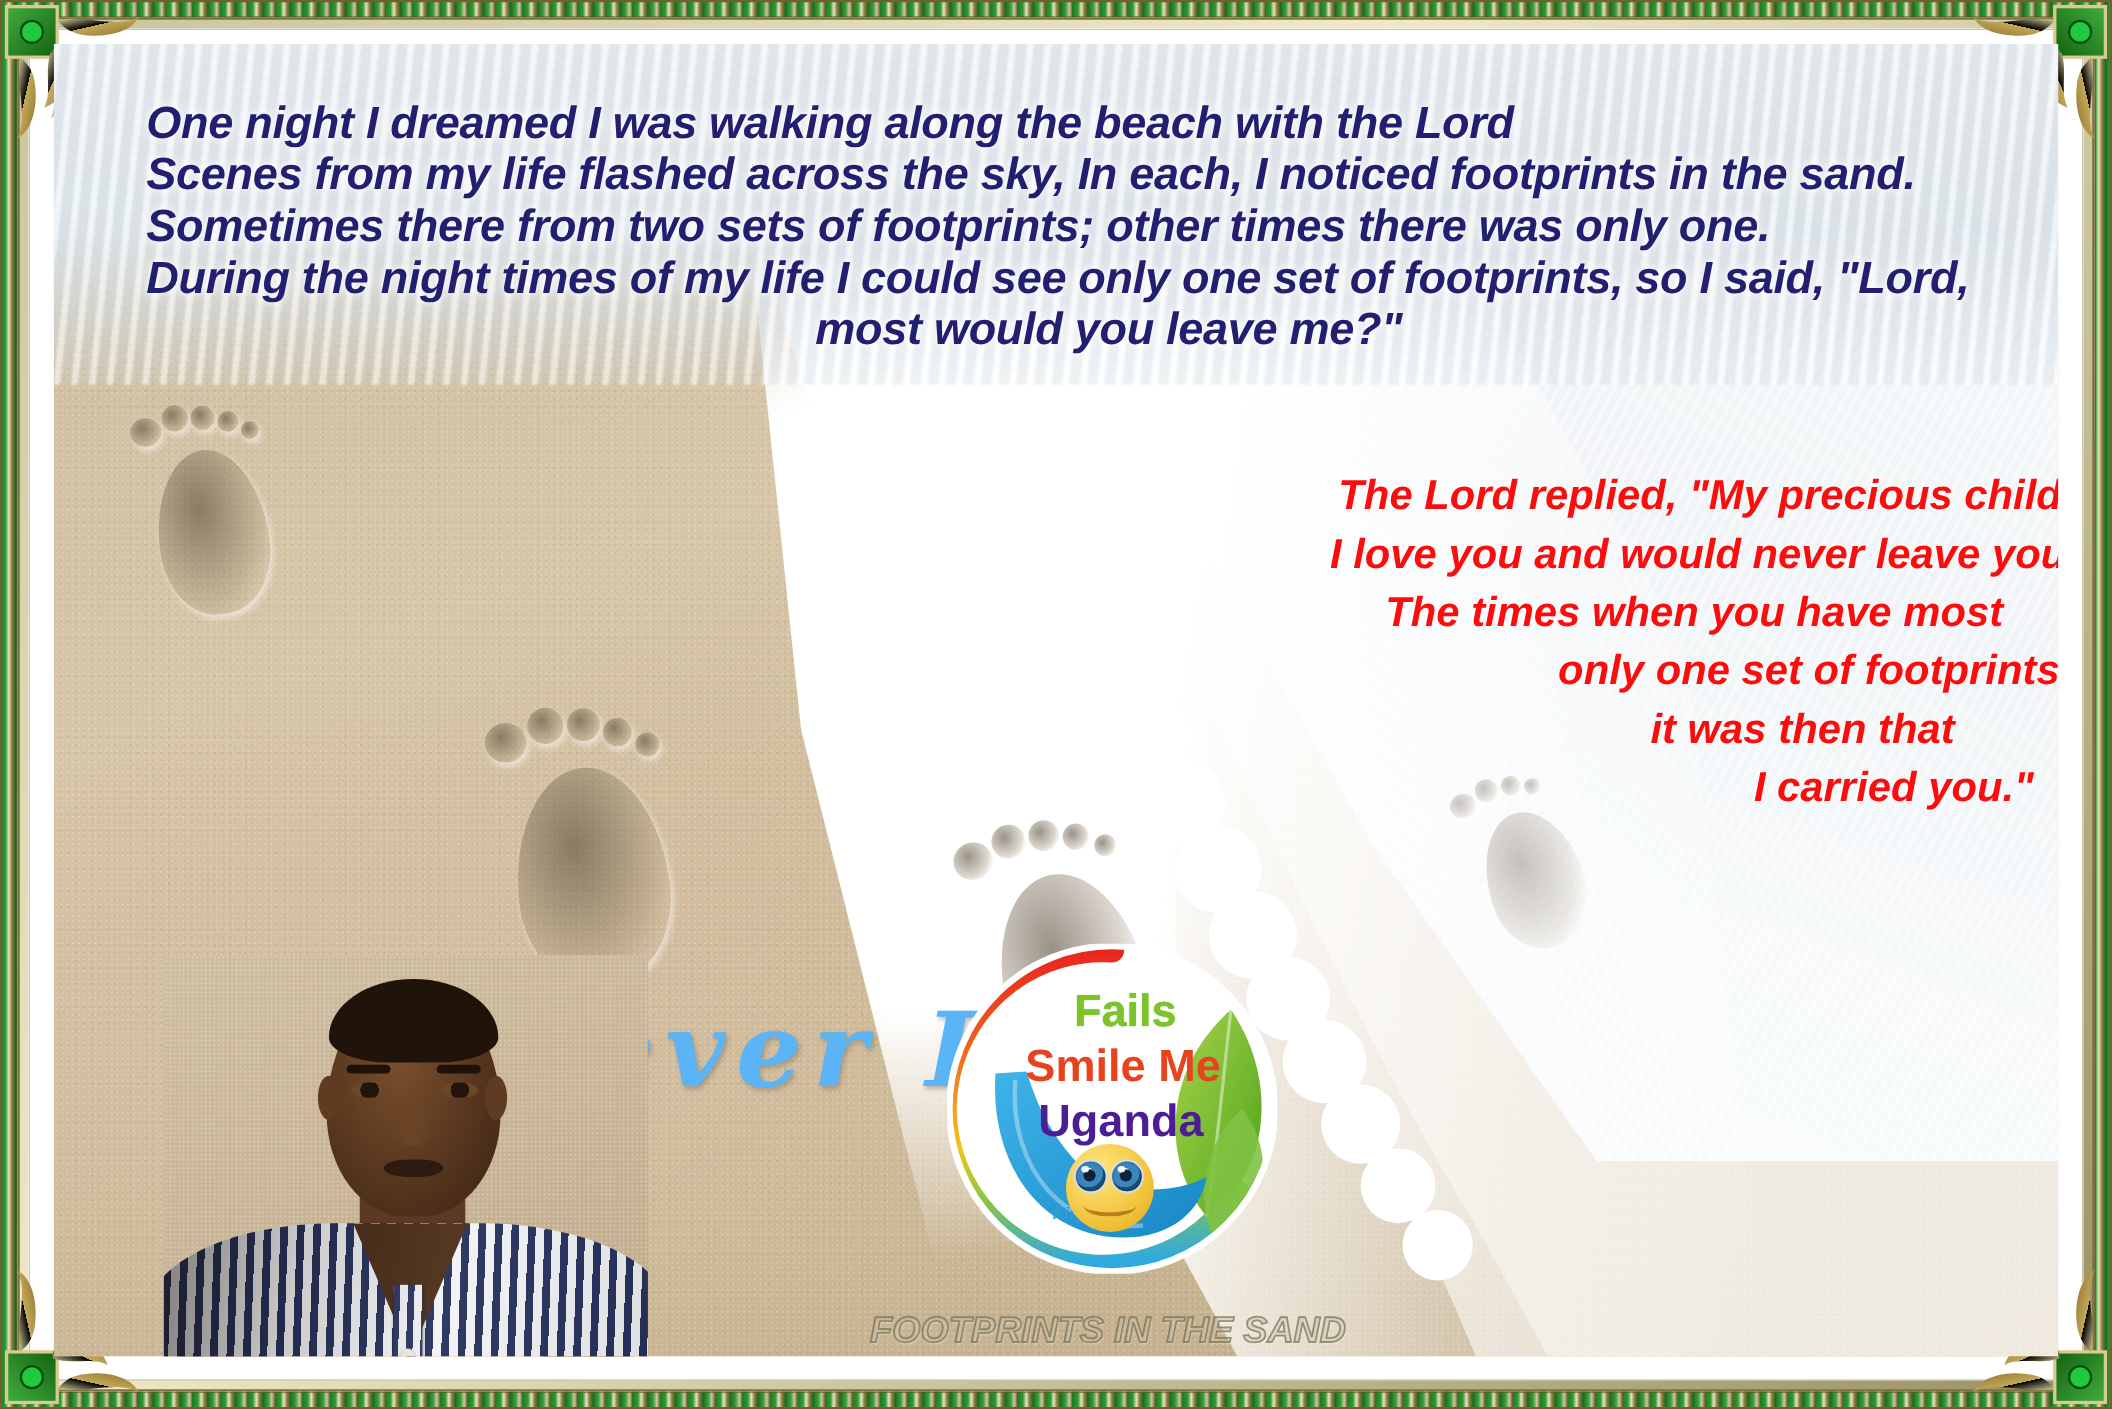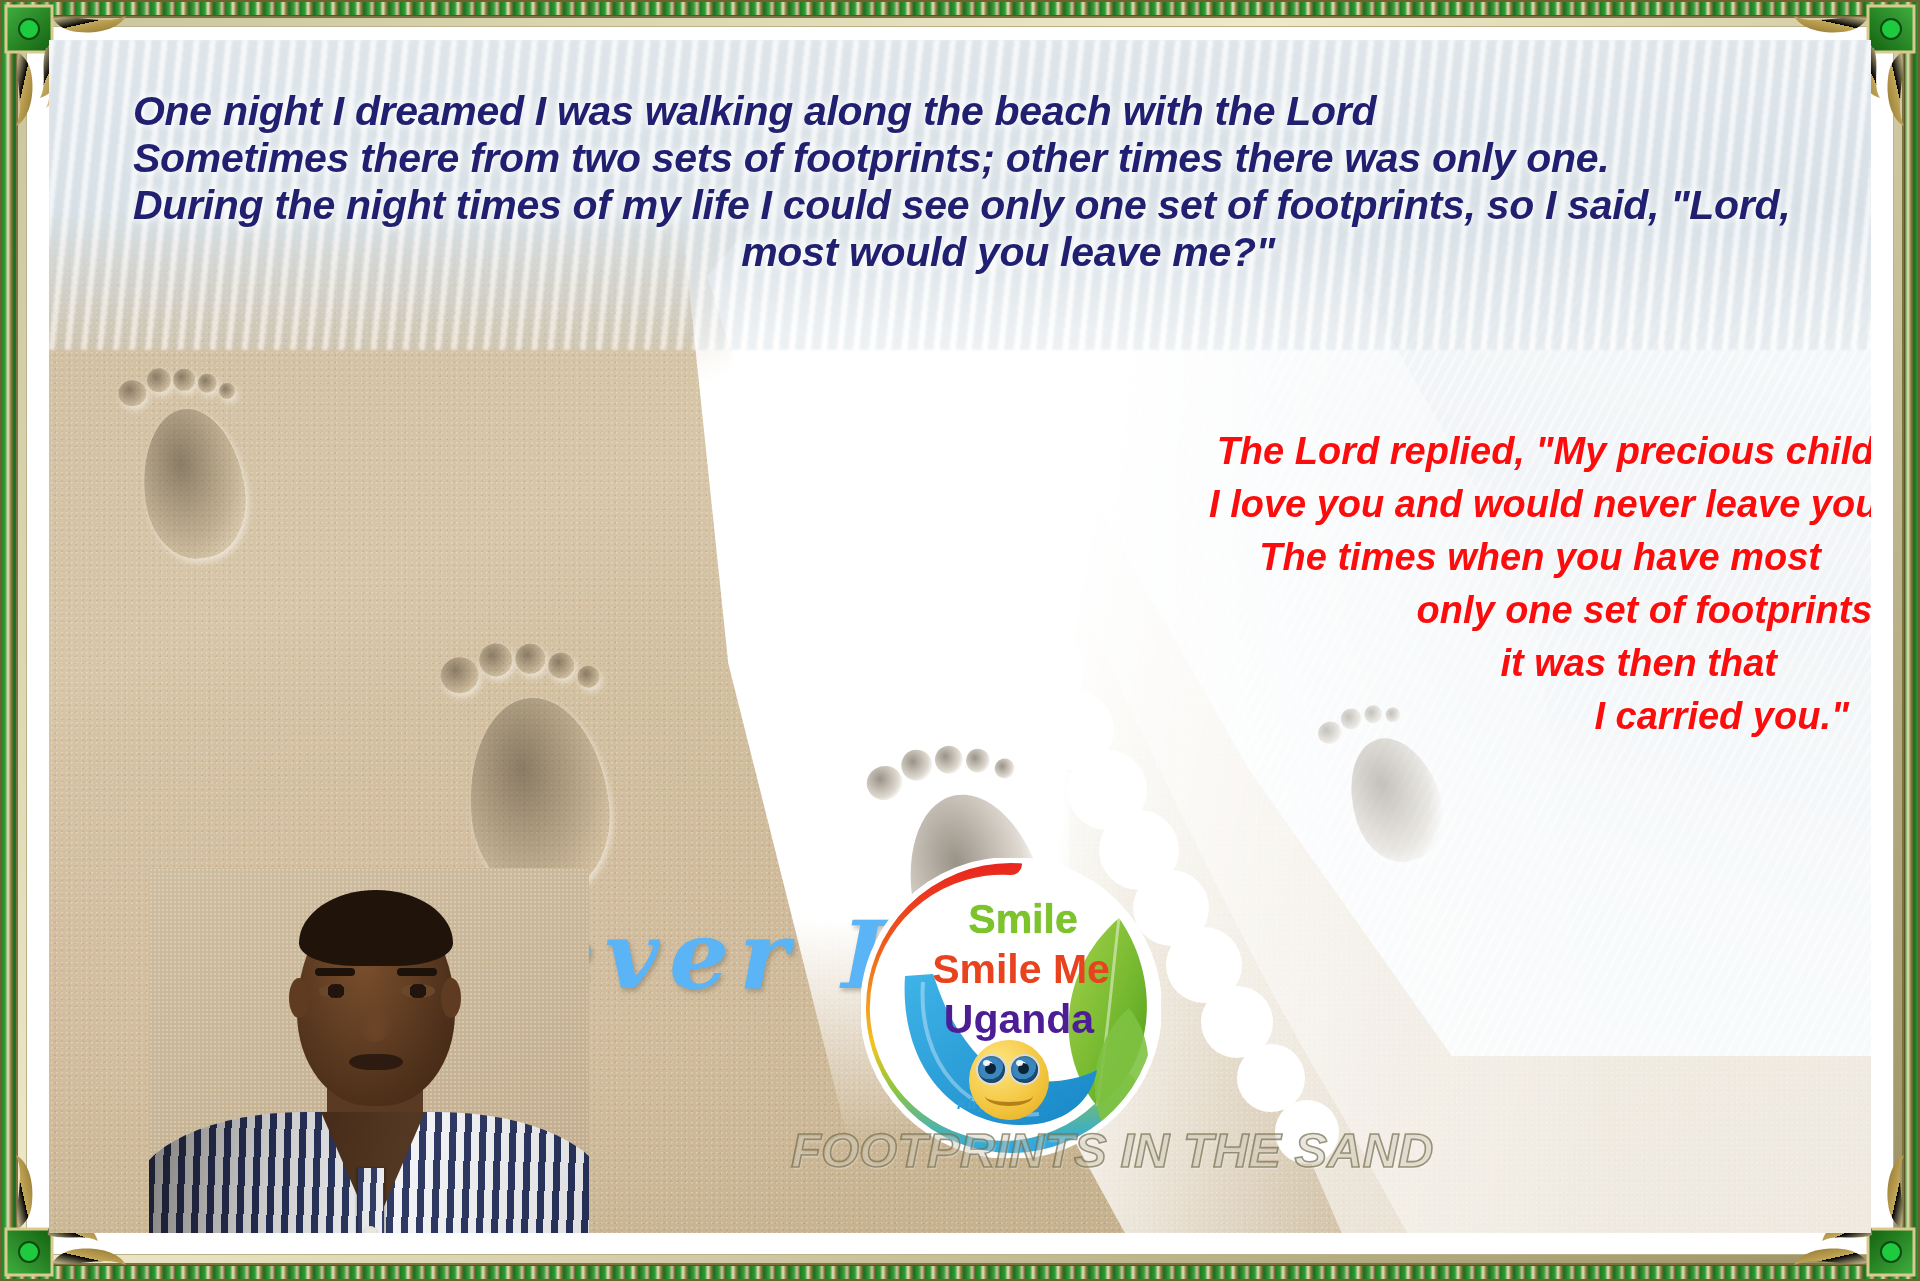--- a/index.html
+++ b/index.html
@@ -135,22 +135,22 @@
     position:absolute; color:#5ab4f5;
     font-family:"DejaVu Serif", serif; font-style:italic; font-weight:700;
     text-shadow: 2px 3px 4px rgba(120,110,95,.45);
     white-space:nowrap;
   }
   .script.love{ left:520px; top:742px; font-size:84px; letter-spacing:6px; }
   .script.never{ left:390px; top:860px; font-size:94px; letter-spacing:10px; }
 
   
   .caption{
-    position:absolute; left:742px; top:1082px;
-    font-size:49px; font-style:italic; font-weight:700;
+    position:absolute; left:742px; top:1150px;
+    font-size:33px; font-style:italic; font-weight:700;
     font-family:"Liberation Sans", sans-serif;
     letter-spacing:0px; white-space:nowrap;
     color:rgba(150,140,110,.22);
     -webkit-text-stroke:1.6px rgba(120,112,80,.72);
     text-shadow:1px 2px 2px rgba(255,255,255,.35);
   }
 
   
   .man{
     position:absolute; left:100px; top:828px; width:440px; height:405px;
@@ -384,20 +384,21 @@
     <div class="fp" style="left:1280px; top:660px; width:120px; height:170px; transform:rotate(-18deg); opacity:.55;">
       <div class="sole" style="left:18px; top:38px; width:88px; height:126px; border-radius:50% 50% 46% 46%/58% 58% 42% 42%;"></div>
       <div class="toe" style="left:8px; top:6px; width:24px; height:22px; border-radius:50%;"></div>
       <div class="toe" style="left:34px; top:0px; width:21px; height:21px; border-radius:50%;"></div>
       <div class="toe" style="left:58px; top:4px; width:18px; height:18px; border-radius:50%;"></div>
       <div class="toe" style="left:78px; top:12px; width:15px; height:15px; border-radius:50%;"></div>
     </div>
 
     <div class="poem-blue">
       <span class="ln">One night I dreamed I was walking along the beach with the Lord</span>
+      <span class="ln">Scenes from my life flashed across the sky, In each, I noticed footprints in the sand.</span>
       <span class="ln">Sometimes there from two sets of footprints; other times there was only one.</span>
       <span class="ln">During the night times of my life I could see only one set of footprints, so I said, "Lord,</span>
       <span class="ln c">most would you leave me?"</span>
     </div>
 
     <div class="poem-red">
       <span class="ln r1">The Lord replied, "My precious child,</span>
       <span class="ln r2">I love you and would never leave you.</span>
       <span class="ln r3">The times when you have most</span>
       <span class="ln r4">only one set of footprints,</span>
@@ -465,21 +466,21 @@
           <path d="M268 150 C300 190 292 250 246 276 C224 236 232 182 268 150 Z" fill="#7fc242" opacity=".9"></path>
 
           <path d="M44 118 C38 210 96 276 176 266 C214 260 232 236 236 212
                    C196 232 140 226 112 192 C86 160 80 138 72 116 Z" fill="url(#bw)"></path>
           <path d="M62 124 C56 206 108 264 178 256" fill="none" stroke="#ffffff" stroke-width="4" opacity=".35"></path>
         </g>
         <circle cx="150" cy="150" r="148" fill="none" stroke="#ffffff" stroke-width="6"></circle>
       </svg>
 
       <div class="logo-text">
-        <span class="lt-smile">Smile</span>
+        <span class="lt-smile">Fails</span>
         <span class="lt-with">Smile Me</span>
         <span class="lt-ug">Uganda</span>
         <span class="lt-kirya">Kirya Sam</span>
       </div>
 
       <div class="smiley">
         <div class="eyeball l">
           <div class="pupil"></div>
           <div class="glint"></div>
         </div>

